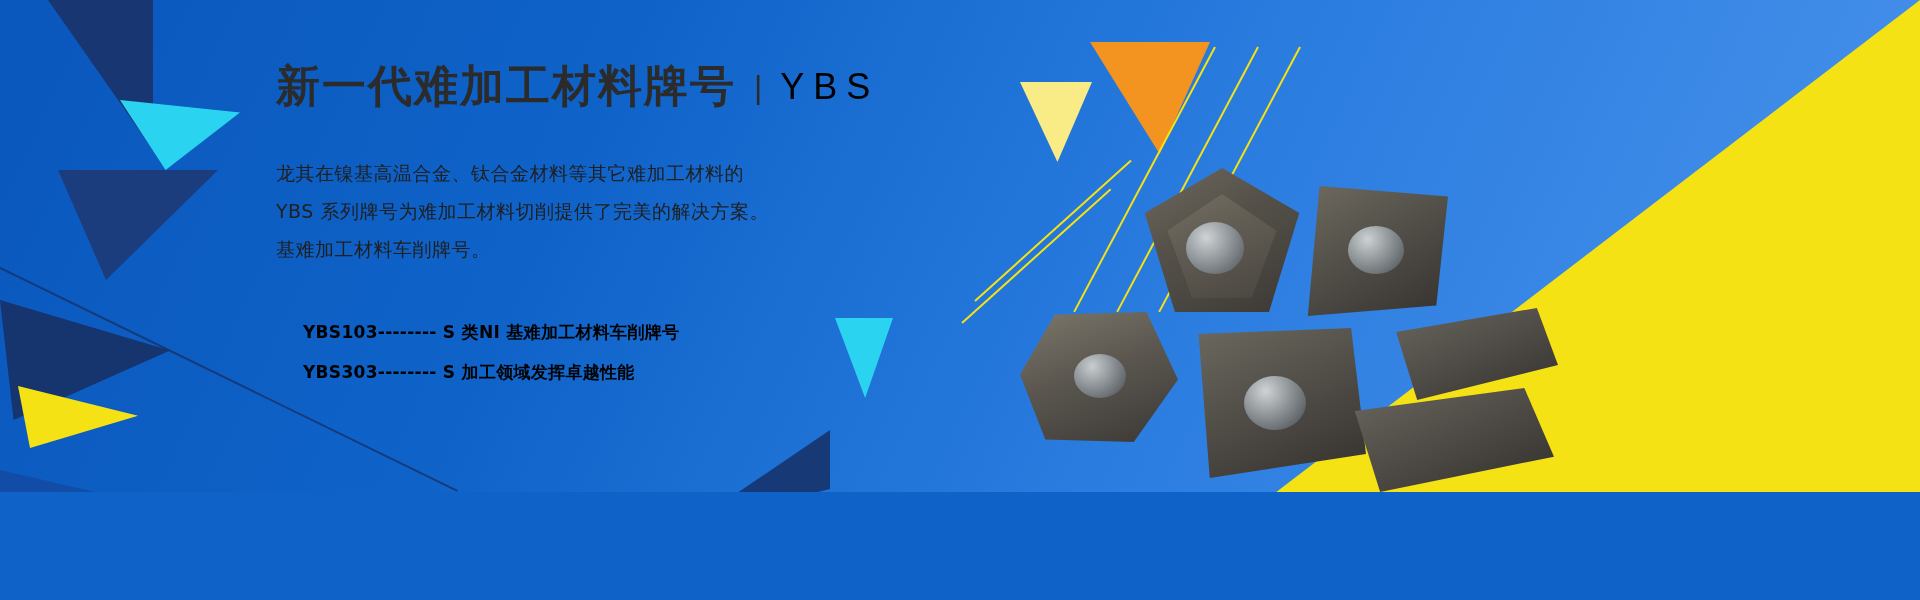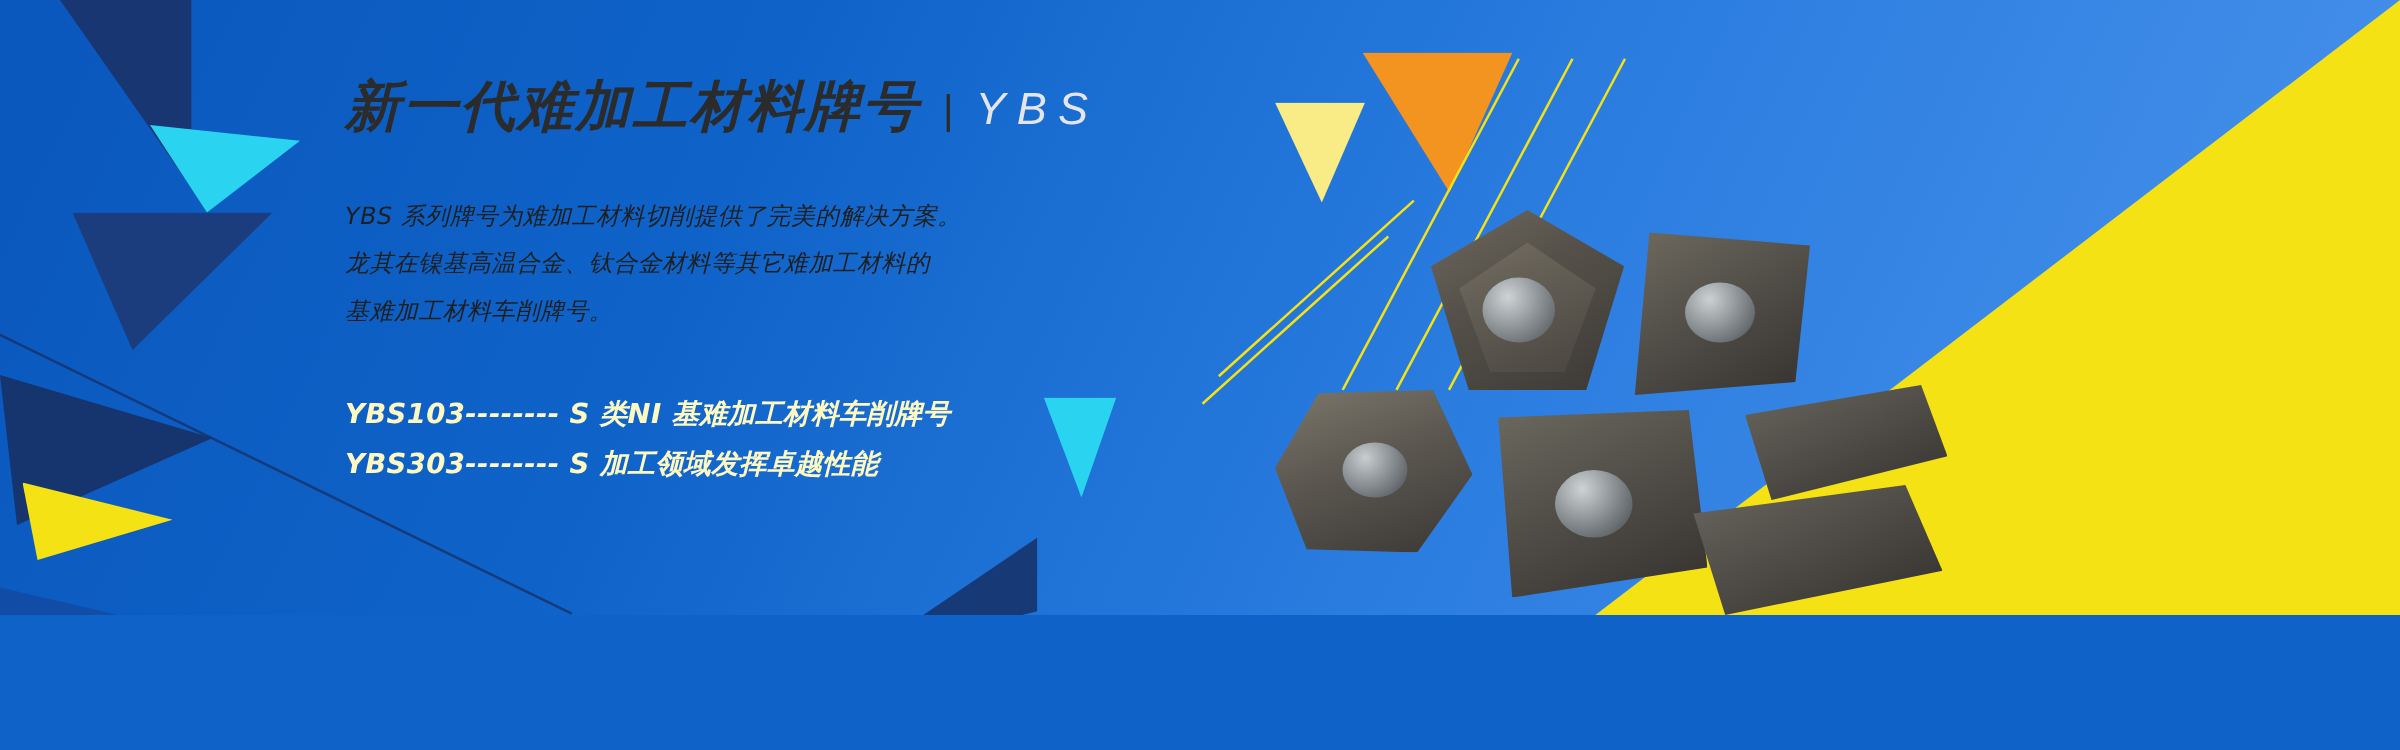--- a/index.html
+++ b/index.html
@@ -2,21 +2,21 @@
 <html><head>
 <meta charset="utf-8">
 <style>
   * { margin:0; padding:0; box-sizing:border-box; }
   html,body { width:1920px; height:600px; overflow:hidden; }
   body {
     font-family:"Liberation Sans","DejaVu Sans",sans-serif;
     background:#0f63c8;
   }
 
-  .banner { position:relative; width:1920px; height:492px; overflow:hidden;font-style:italic; }
+  .banner { position:relative; width:1920px; height:492px; overflow:hidden; }
 
   
   .bg-blue {
     position:absolute; inset:0;
     background:linear-gradient(115deg,#0a57bd 0%,#0f63c8 30%,#2b7de0 62%,#4a93ec 100%);
   }
   
   .bg-yellow {
     position:absolute; inset:0;
     background:#f5e215;
@@ -118,38 +118,39 @@
   .title-cn {
     font-size:44px; font-weight:700; color:#2b2b2b;
     letter-spacing:2px; line-height:1.1;
     font-family:"DejaVu Sans","Liberation Sans",sans-serif;
   }
   .title-sep {
     font-size:32px; color:#2b2b2b; font-weight:400;
     padding-bottom:4px;
   }
   .title-en {
-    font-size:36px; font-weight:400; color:#e5e5e5;
+    font-size:36px; font-weight:400; color:#000000;
     letter-spacing:9px; padding-bottom:2px;
     font-family:"Liberation Sans",sans-serif;
   }
 
   .desc { margin-top:44px; }
   .desc-line {
     font-size:19px; color:#1f1f1f; line-height:38px;
     letter-spacing:.5px; font-weight:500;
     font-family:"DejaVu Sans","Liberation Sans",sans-serif;
   }
 
   .codes { margin-top:44px; }
   .code-line {
-    font-size:22px; color:#fef9c3; line-height:40px;
+    font-size:17px; color:#000000; line-height:40px;
     font-weight:700; letter-spacing:.3px;
     font-family:"DejaVu Sans","Liberation Sans",sans-serif;
     white-space:nowrap;
+    margin-left:27px;
   }
 
   
   .inserts { position:absolute; left:990px; top:150px; width:560px; height:380px; }
   .insert { position:absolute; }
 
   
   .ins-trigon {
     left:148px; top:18px; width:168px; height:150px;
     background:linear-gradient(150deg,#6f6a5e 0%,#55514a 40%,#3a3733 100%);
@@ -250,22 +251,22 @@
 
   <div class="content">
 
     <div class="title-row">
       <span class="title-cn">新一代难加工材料牌号</span>
       <span class="title-sep">|</span>
       <span class="title-en">YBS</span>
     </div>
 
     <div class="desc">
+      <div class="desc-line">龙其在镍基高温合金、钛合金材料等其它难加工材料的</div>
       <div class="desc-line">YBS 系列牌号为难加工材料切削提供了完美的解决方案。</div>
-      <div class="desc-line">龙其在镍基高温合金、钛合金材料等其它难加工材料的</div>
       <div class="desc-line">基难加工材料车削牌号。</div>
     </div>
 
     <div class="codes">
       <div class="code-line">YBS103-------- S 类NI 基难加工材料车削牌号</div>
       <div class="code-line">YBS303-------- S 加工领域发挥卓越性能</div>
     </div>
 
   </div>
 

